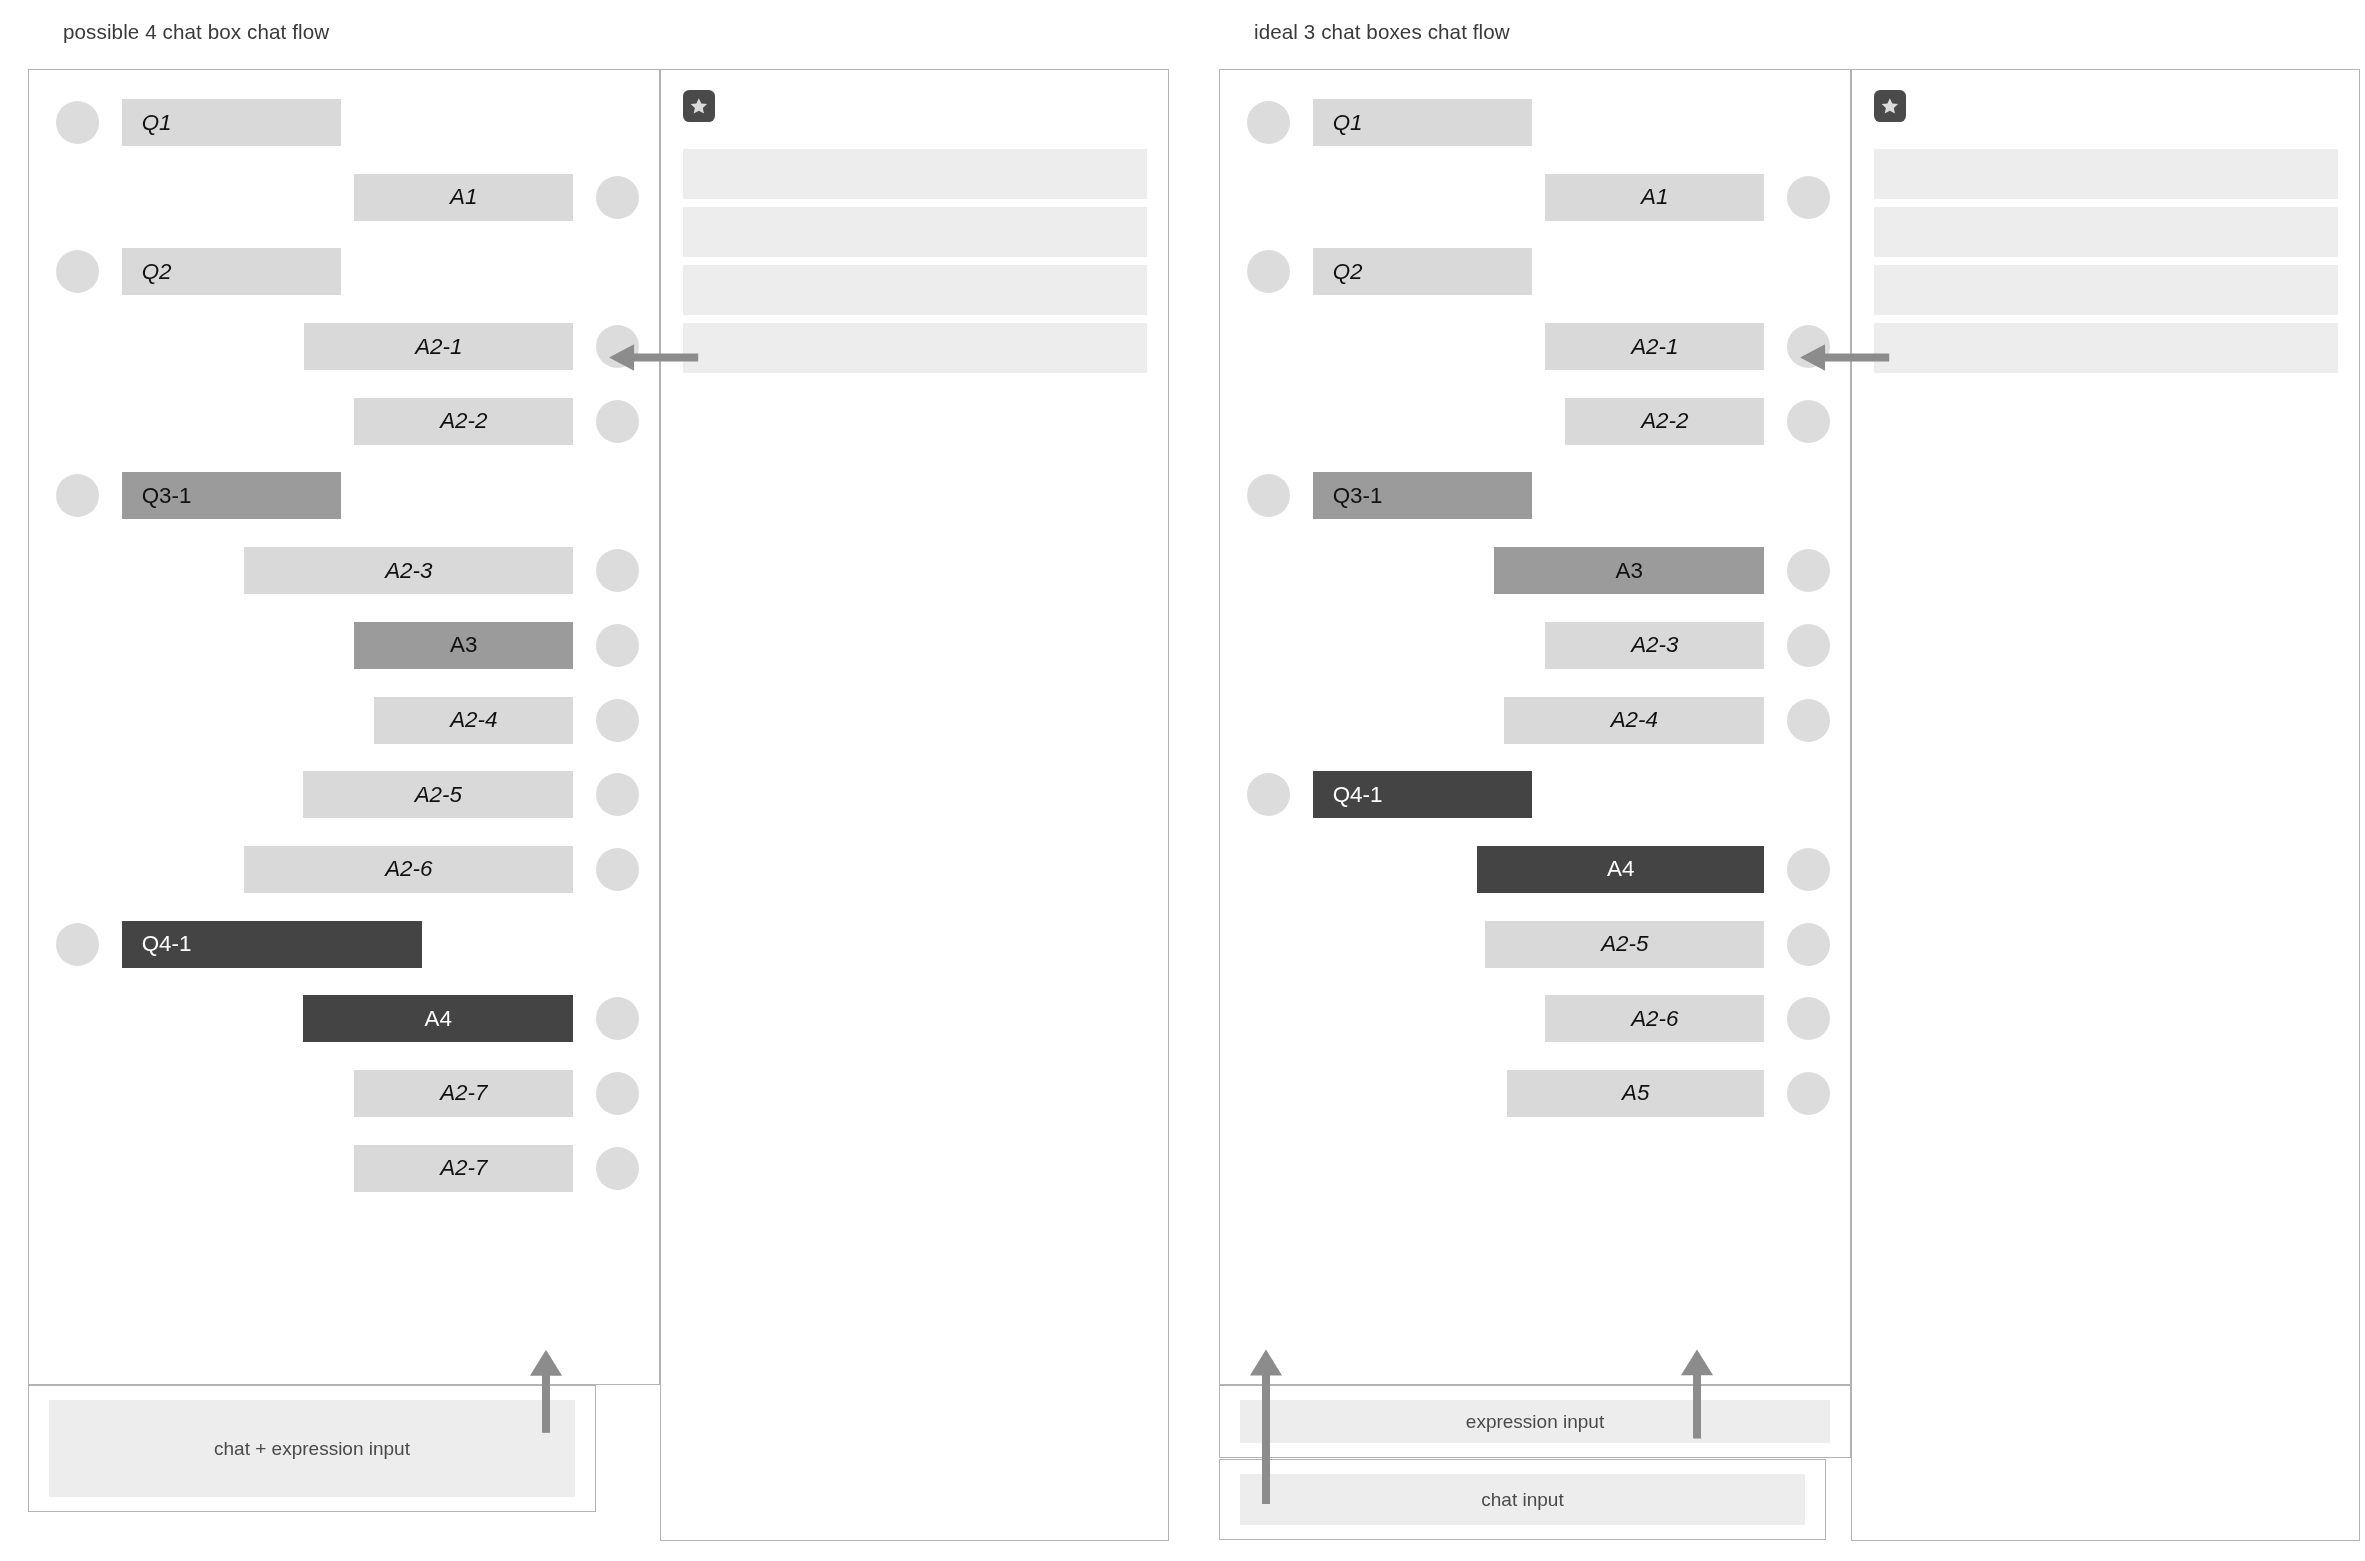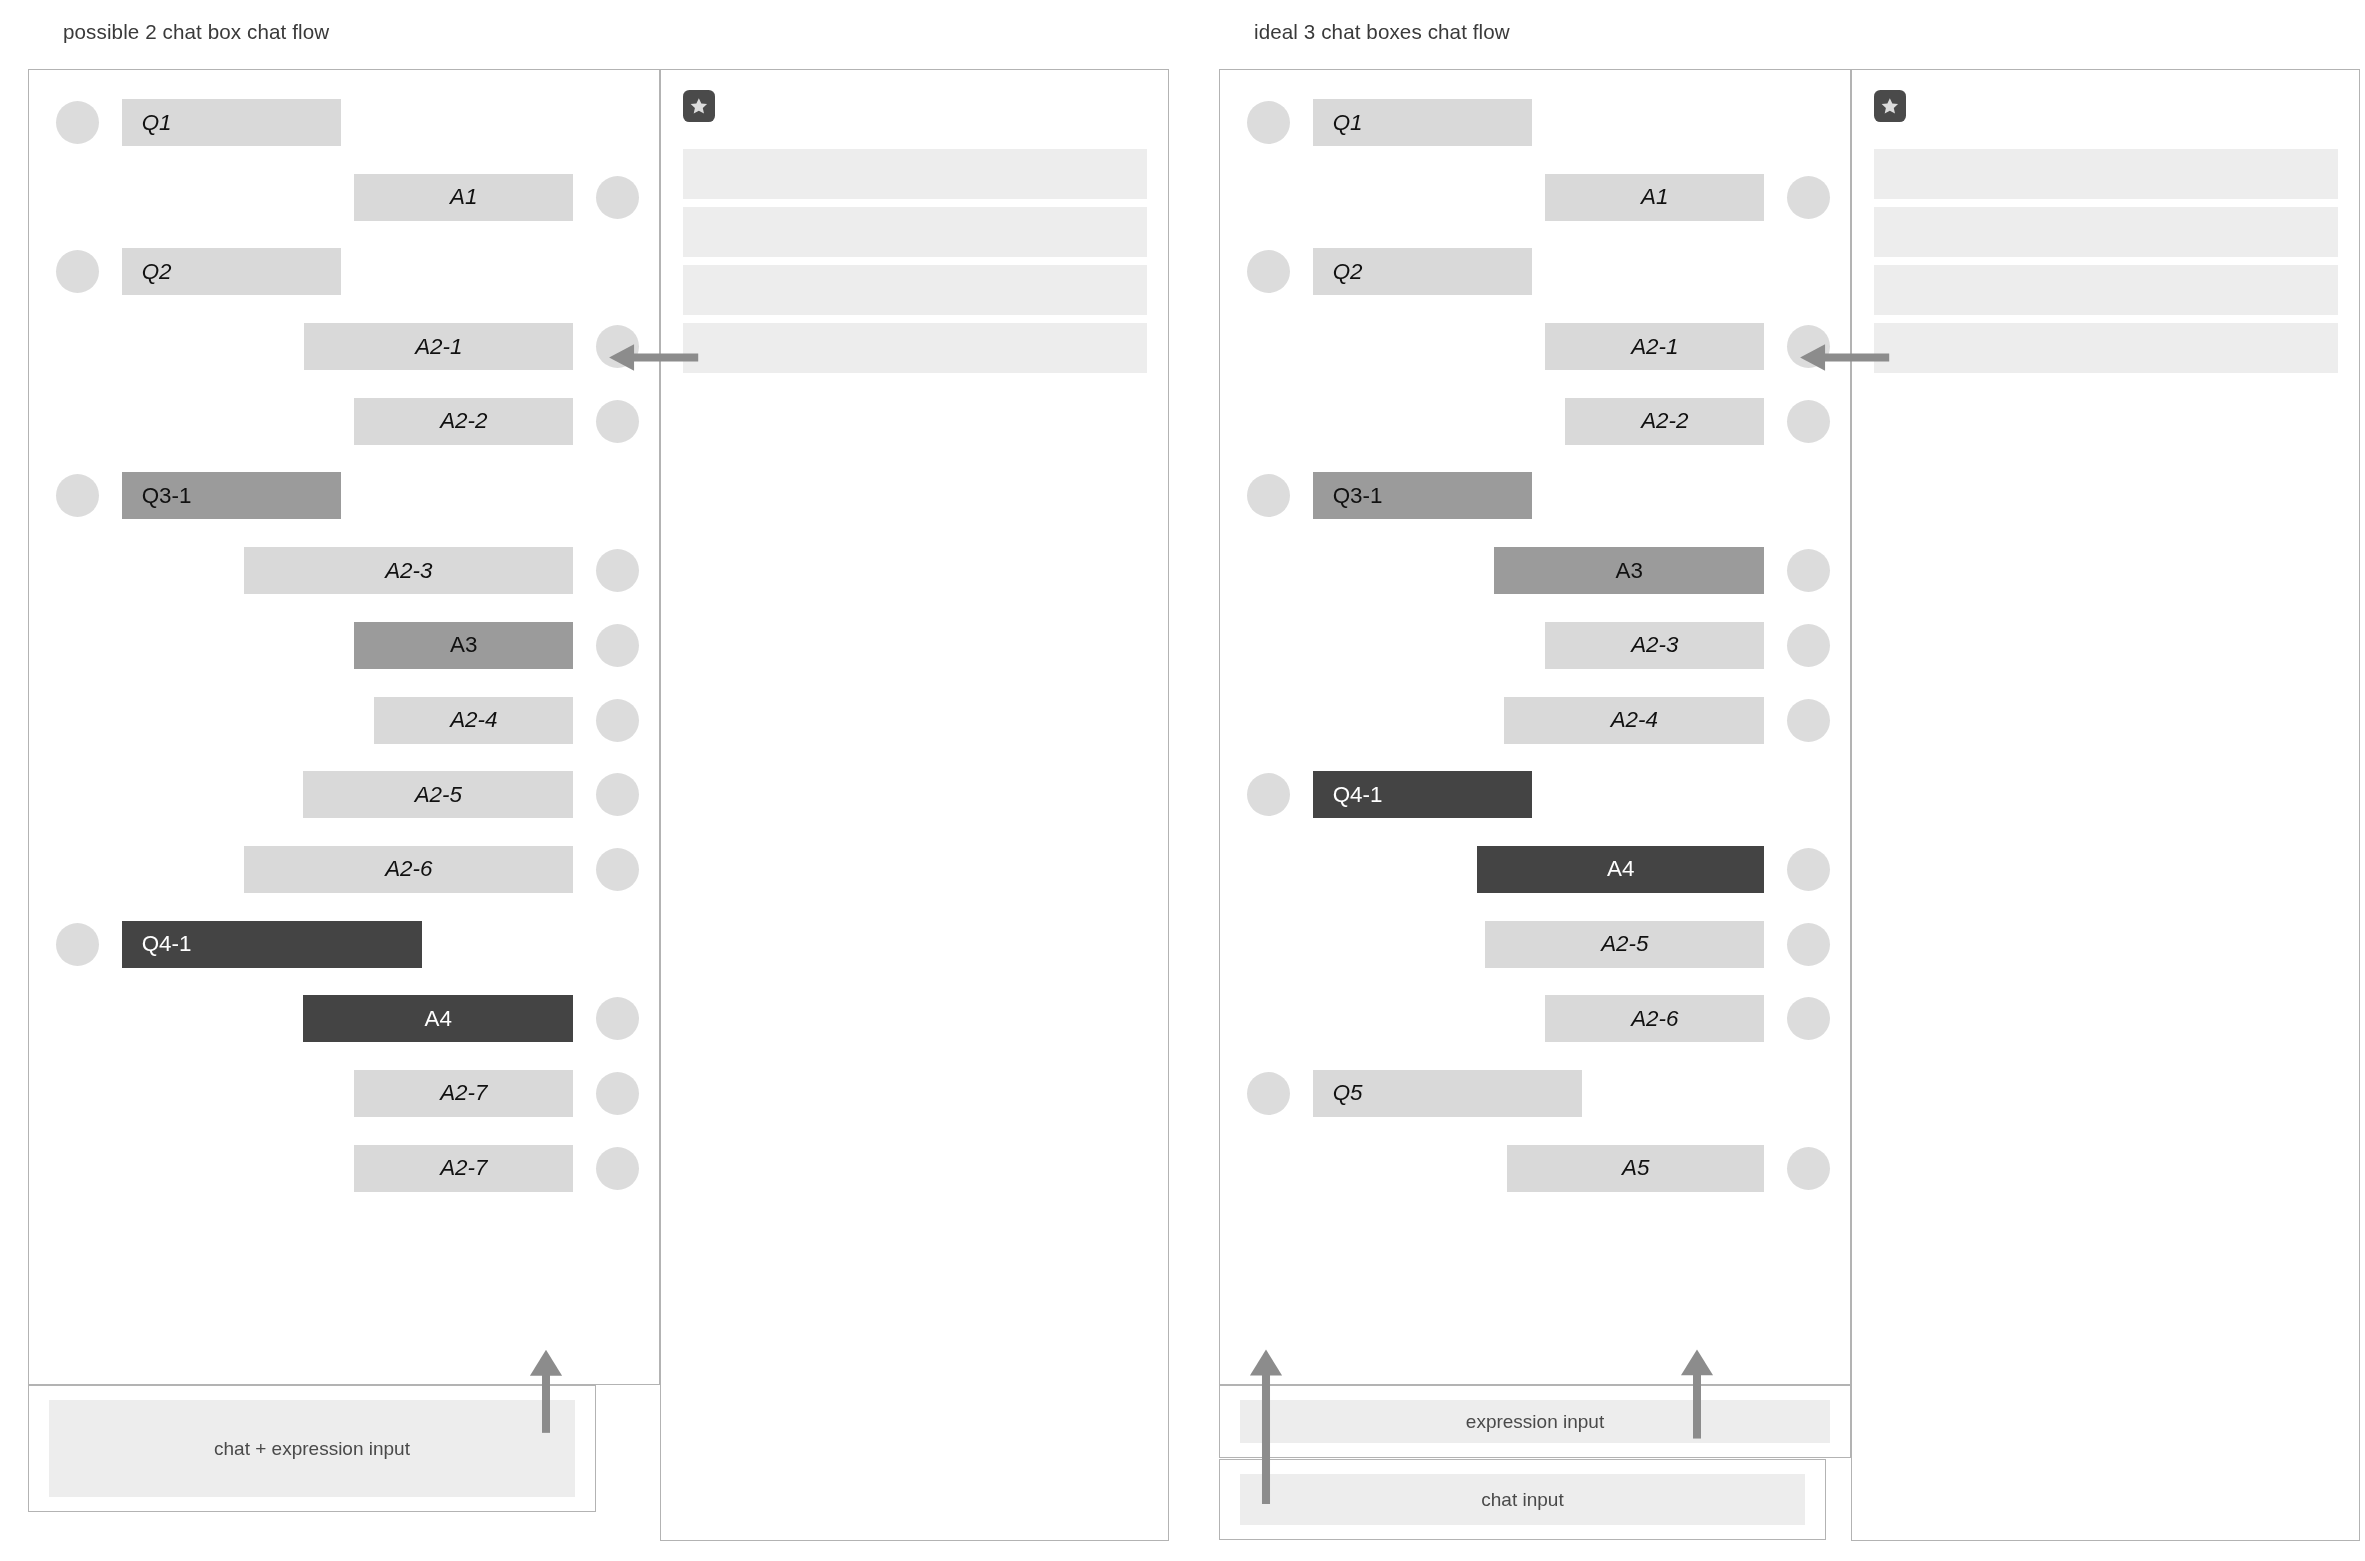--- a/index.html
+++ b/index.html
@@ -122,21 +122,21 @@
   .arrow { position: absolute; pointer-events: none; }
   .arrow svg { display: block; overflow: visible; }
 </style>
 </head>
 <body>
 
 <div class="canvas">
 
   <div class="half left">
 
-    <div class="caption">possible 2 chat box chat flow</div>
+    <div class="caption">possible 4 chat box chat flow</div>
 
     <div class="chat-panel">
       <div class="msg-list" id="msgs-left">
           <div class="row q">
             <div class="avatar"></div>
             <div class="bubble tone-light" style="width: 219px;">
               <span>Q1</span>
             </div>
           </div>
           <div class="row a">
@@ -338,26 +338,20 @@
               <span>A2-5</span>
             </div>
             <div class="avatar"></div>
           </div>
           <div class="row a">
             <div class="bubble tone-light" style="width: 219px;">
               <span>A2-6</span>
             </div>
             <div class="avatar"></div>
           </div>
-          <div class="row q">
-            <div class="avatar"></div>
-            <div class="bubble tone-light" style="width: 269px;">
-              <span>Q5</span>
-            </div>
-          </div>
           <div class="row a">
             <div class="bubble tone-light" style="width: 257px;">
               <span>A5</span>
             </div>
             <div class="avatar"></div>
           </div>
         </div>
     </div>
 
     <div class="input-box expr-input-box">

